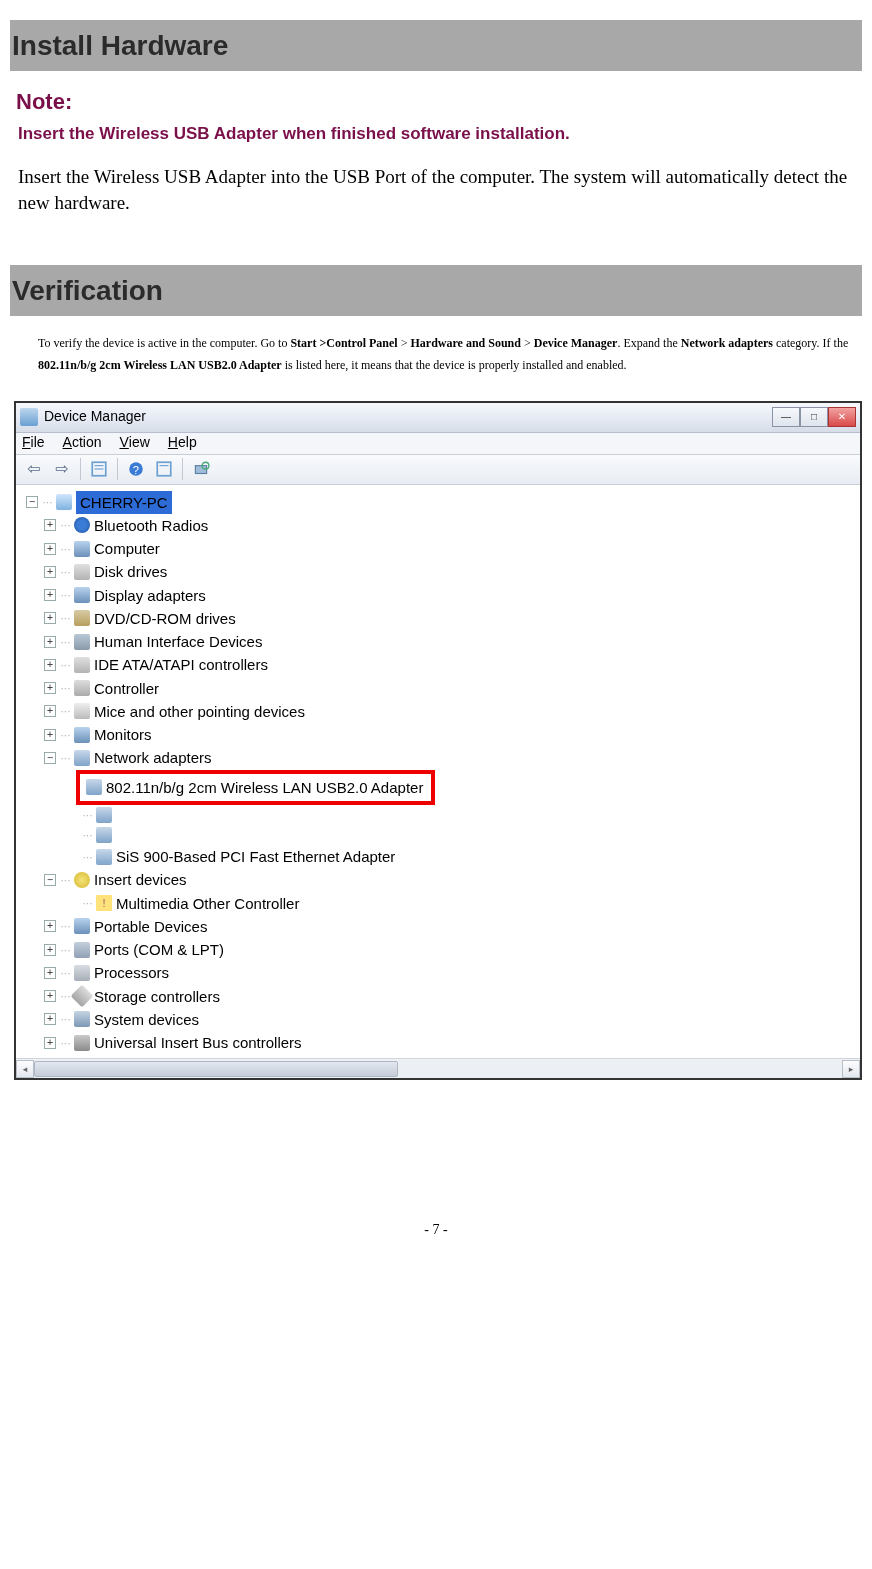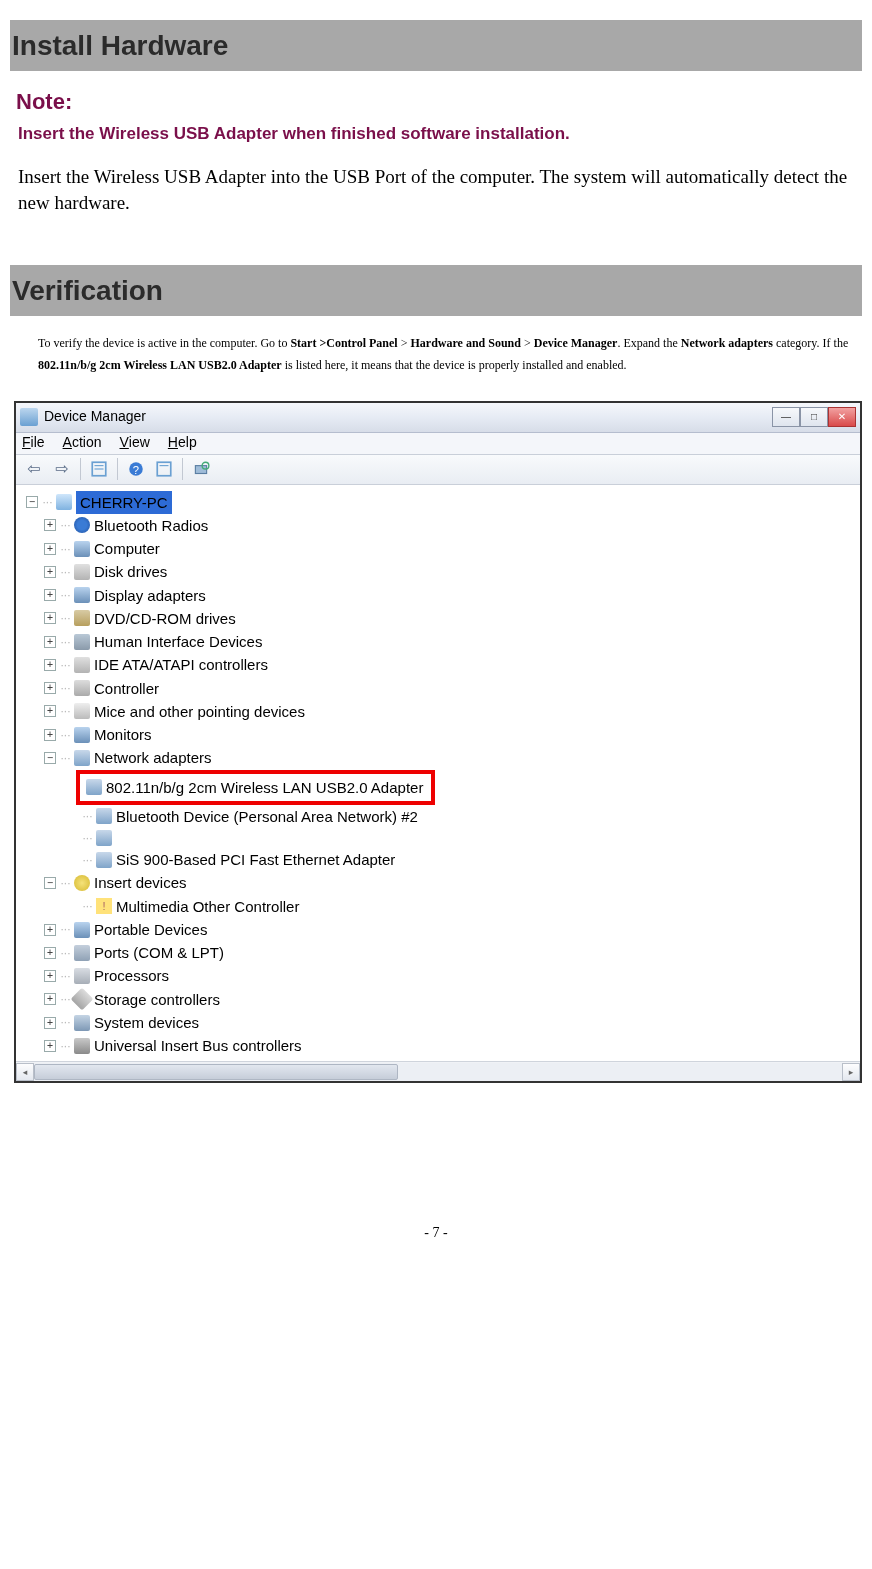--- a/index.html
+++ b/index.html
@@ -325,21 +325,20 @@
     <div class="tree-row">
       <span class="red-box">
         <span class="node-icon ic-netcard"></span>
         <span>802.11n/b/g 2cm Wireless LAN USB2.0 Adapter</span>
       </span>
     </div>
     <div class="indent2">
       <div class="tree-row">
           <span class="dots">···</span>
           <span class="node-icon ic-netcard"></span>
-          <span>Bluetooth Device (Personal Area Network) #2</span>
         </div>
       <div class="tree-row">
           <span class="dots">···</span>
           <span class="node-icon ic-netcard"></span>
         </div>
       <div class="tree-row">
           <span class="dots">···</span>
           <span class="node-icon ic-netcard"></span>
           <span>SiS 900-Based PCI Fast Ethernet Adapter</span>
         </div>

